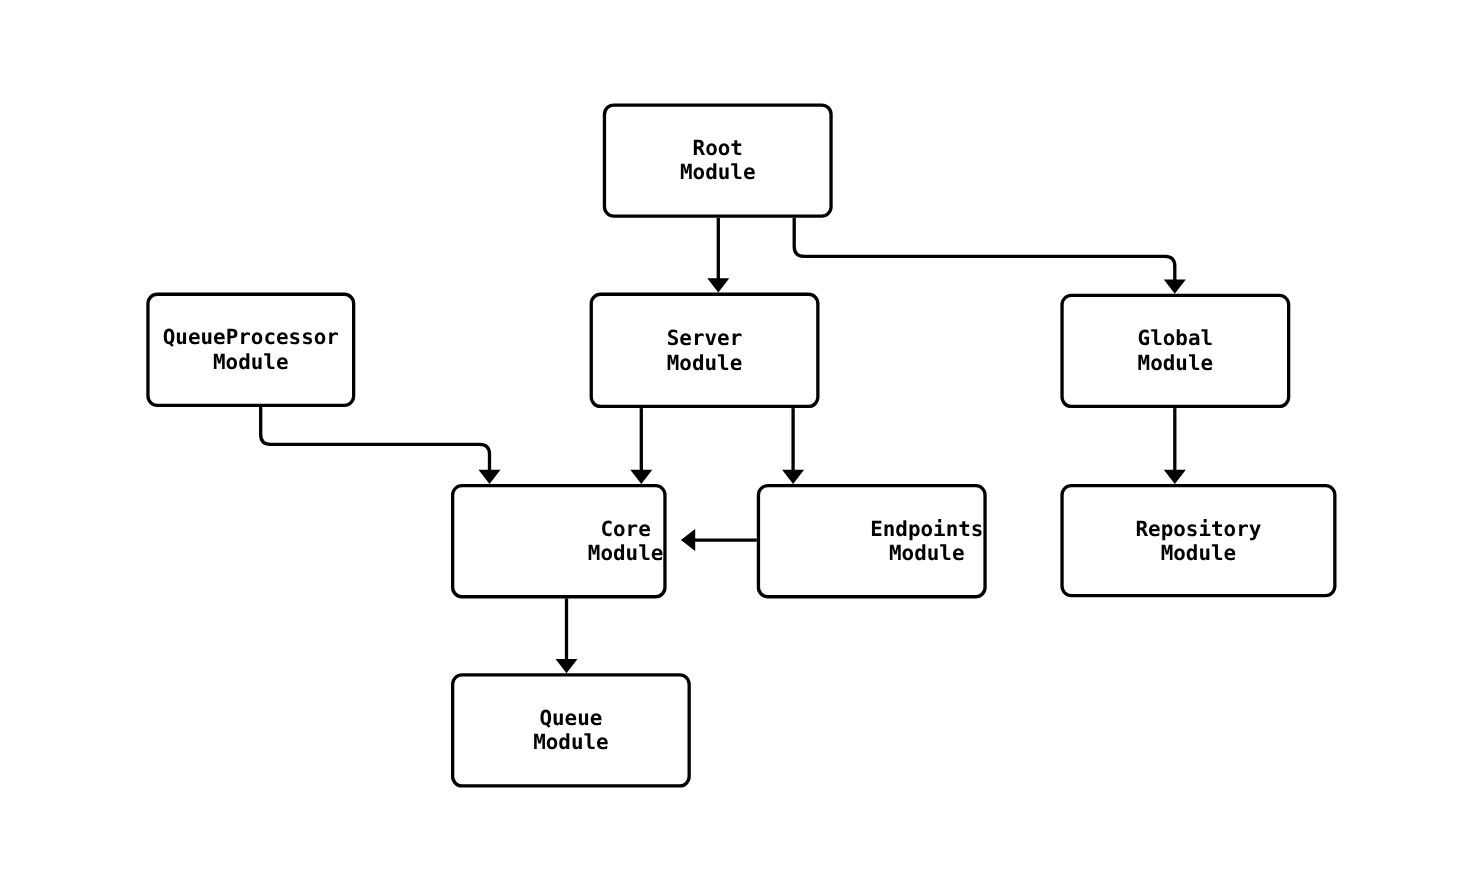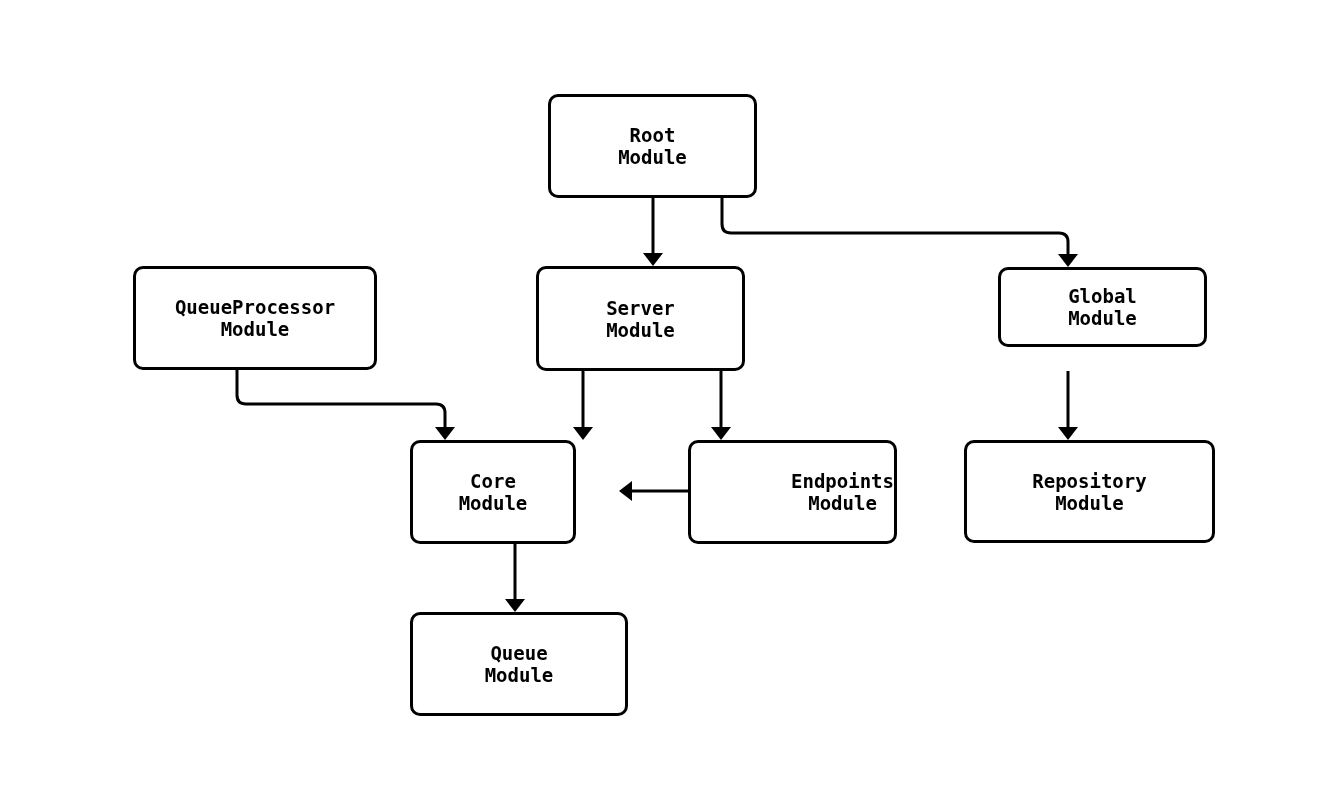--- a/index.html
+++ b/index.html
@@ -63,36 +63,36 @@
       <polygon points="1068,440 1058,427 1078,427" fill="#000000"></polygon>
       <path d="M515,544 L515,601" fill="none" stroke="#000000" stroke-width="3"></path>
       <polygon points="515,612 505,599 525,599" fill="#000000"></polygon>
     </svg>
 
   <div class="node" style="left: 548px; top: 94px; width: 209px; height: 104px;">
     <span class="node-label">Root
 Module</span>
   </div>
 
-  <div class="node" style="left: 133px; top: 266px; width: 244px; height: 104px;">
+  <div class="node" style="left: 133px; top: 266px; width: 190px; height: 104px;">
     <span class="node-label">QueueProcessor
 Module</span>
   </div>
 
   <div class="node" style="left: 536px; top: 266px; width: 209px; height: 105px;">
     <span class="node-label">Server
 Module</span>
   </div>
 
-  <div class="node" style="left: 998px; top: 267px; width: 209px; height: 80px;">
+  <div class="node" style="left: 964px; top: 267px; width: 209px; height: 104px;">
     <span class="node-label">Global
 Module</span>
   </div>
 
-  <div class="node" style="left: 410px; top: 440px; width: 166px; height: 104px;">
+  <div class="node" style="left: 410px; top: 440px; width: 196px; height: 104px; justify-content: flex-end;">
     <span class="node-label">Core
 Module</span>
   </div>
 
   <div class="node" style="left: 688px; top: 440px; width: 209px; height: 104px; justify-content: flex-end;">
     <span class="node-label">Endpoints
 Module</span>
   </div>
 
   <div class="node" style="left: 964px; top: 440px; width: 251px; height: 103px;">

